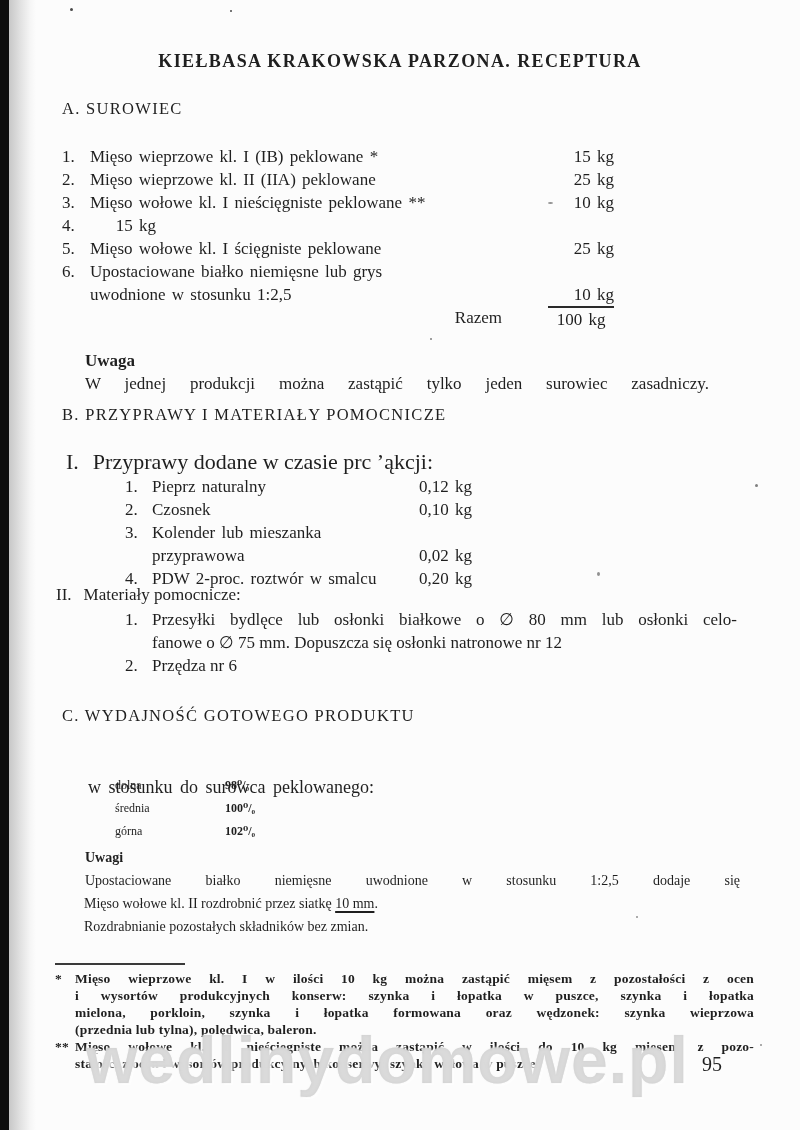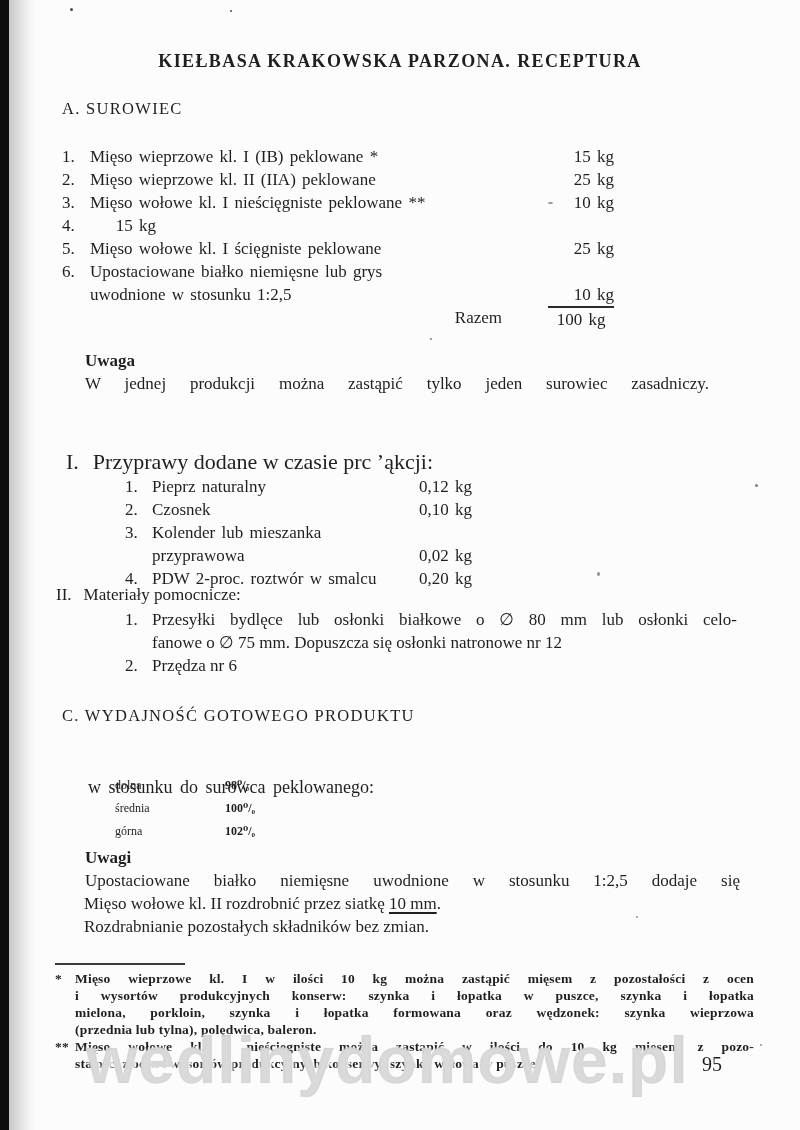--- a/index.html
+++ b/index.html
@@ -41,21 +41,21 @@
   .subII .num{width:27px;}
   .subII .lines{flex:1;}
   .subII .jl{text-align:justify;text-align-last:justify;width:585px;}
 
   .cintro{position:absolute;left:88px;top:749px;font-size:18px;word-spacing:3px;margin-top:28px;}
   .ctable{position:absolute;left:115px;top:774px;font-size:12px;line-height:23px;}
   .crow{display:flex;}
   .crow .clabel{width:110px;}
   .crow .cval{font-weight:bold;}
 
-  .uwagi{position:absolute;left:62px;top:846px;width:678px;font-size:17px;line-height:23px;}
+  .uwagi{position:absolute;left:62px;top:846px;width:678px;font-size:14px;line-height:23px;}
   .uwagi .hd{margin-left:23px;font-weight:bold;}
   .uwagi .l1{margin-left:23px;width:655px;text-align:justify;text-align-last:justify;}
   .uwagi .l2{}
   .uwagi .li{margin-left:22px;}
   .uline{text-decoration:underline;text-decoration-thickness:1.8px;text-underline-offset:3px;}
 
   .fnrule{position:absolute;left:55px;top:963px;width:130px;height:2px;background:#3a3a3a;}
   .footnotes{position:absolute;left:55px;top:971px;width:699px;font-size:13.5px;line-height:16.9px;
         font-weight:600;letter-spacing:.2px;}
   .fnote{position:relative;padding-left:20px;}
@@ -119,20 +119,21 @@
       <span class="lbl">Razem</span>
       <span class="qty">100 kg</span>
     </div>
   </div>
 
   <div class="uwaga">
     <div class="hd">Uwaga</div>
     <div class="bd">W jednej produkcji można zastąpić tylko jeden surowiec zasadniczy.</div>
   </div>
 
+  <div class="sec-heading" id="headB">B. PRZYPRAWY I MATERIAŁY POMOCNICZE</div>
 
   <div class="subI-head">
     <span class="rn">I.</span><span>Przyprawy dodane w czasie prc ’ąkcji:</span>
   </div>
 
   <div class="sublist">
     <div class="ingrow">
       <span class="num">1.</span>
       <span class="txt">Pieprz naturalny</span>
       <span class="qty">0,12 kg</span>

